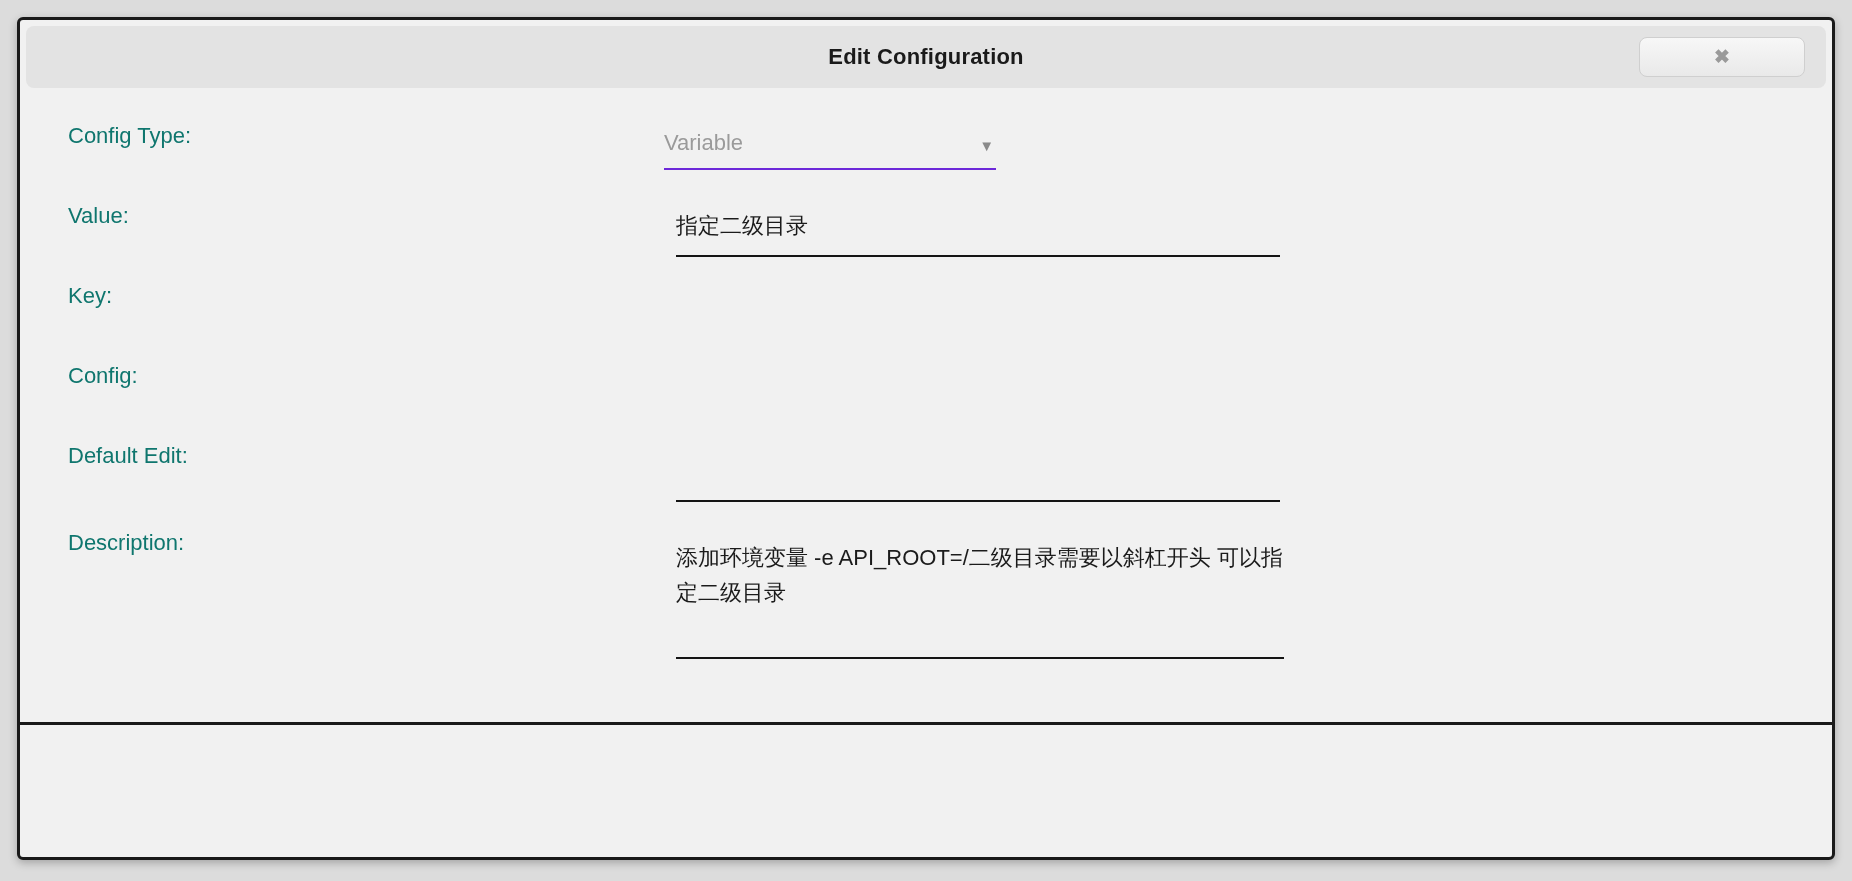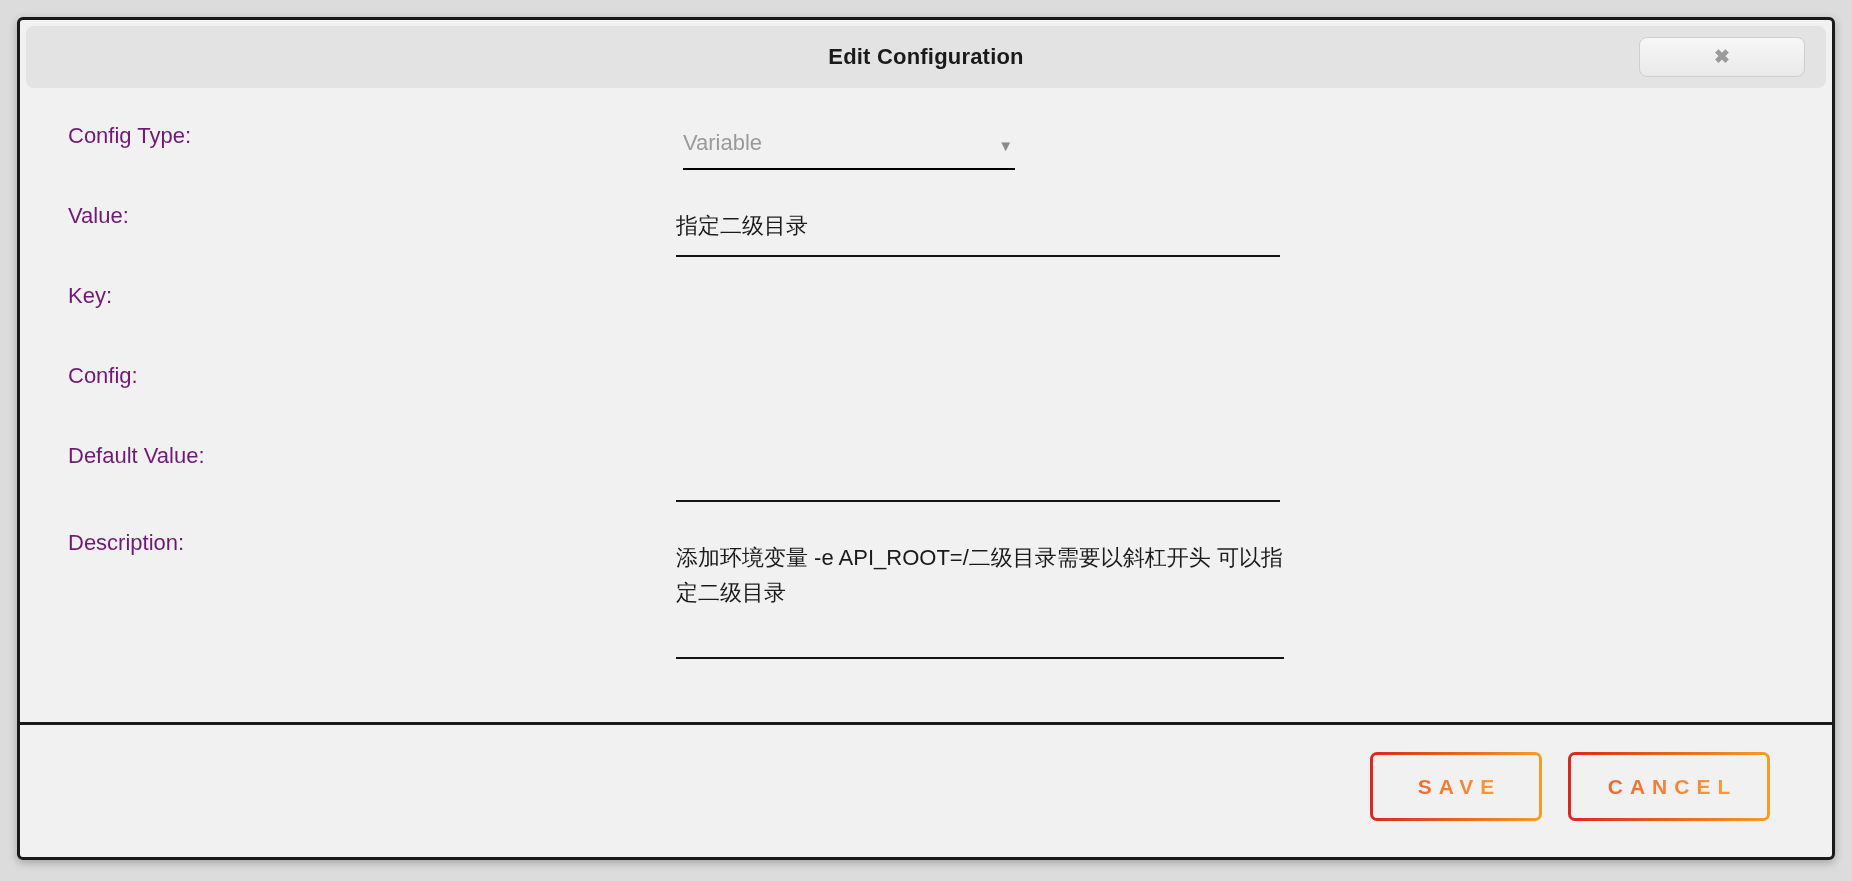--- a/index.html
+++ b/index.html
@@ -33,38 +33,38 @@
     position:absolute; right:21px; top:11px;
     width:166px; height:40px;
     border:1px solid #cfcfcf; border-radius:8px;
     background:linear-gradient(#f7f7f7,#e9e9e9);
     color:#9a9a9a; font-size:19px; font-weight:bold;
     text-align:center; line-height:38px;
     cursor:pointer;
   }
   .form-label {
     position:absolute; left:48px;
-    font-size:22px; color:#701a75; line-height:26px;
+    font-size:22px; color:#0f766e; line-height:26px;
     white-space:nowrap;
   }
   .field {
     position:absolute; left:656px; width:604px;
     border-bottom:2px solid #141414;
   }
   .field input {
     width:100%; height:100%;
     border:0; outline:none; background:transparent;
     font-family:"Liberation Sans", sans-serif;
     font-size:22px; color:#1b1b1b;
     padding:0 0 8px 0;
     display:block;
   }
   .select-display {
-    position:absolute; left:663px; width:332px; height:53px;
-    border-bottom:2px solid #000000;
+    position:absolute; left:644px; width:332px; height:53px;
+    border-bottom:2px solid #6d28d9;
     cursor:pointer;
   }
   .select-value {
     position:absolute; left:0; bottom:12px;
     font-size:22px; color:#9a9a9a;
   }
   .select-arrow {
     position:absolute; right:2px; bottom:14px;
     font-size:15px; color:#8a8a8a;
   }
@@ -127,38 +127,28 @@
 
     <div class="form-label" style="top:183px;">Value:</div>
     <div class="field" style="top:184px; height:53px;">
       <input type="text" value="指定二级目录" style="">
     </div>
 
     <div class="form-label" style="top:263px;">Key:</div>
 
     <div class="form-label" style="top:343px;">Config:</div>
 
-    <div class="form-label" style="top:423px;">Default Value:</div>
+    <div class="form-label" style="top:423px;">Default Edit:</div>
     <div class="field" style="top:429px; height:53px;">
       <input type="text" value="" style="">
     </div>
 
     <div class="form-label" style="top:510px;">Description:</div>
     <div class="textarea-field">
       <textarea style="">添加环境变量 -e API_ROOT=/二级目录需要以斜杠开头 可以指定二级目录</textarea>
     </div>
 
     <div class="footer-divider"></div>
 
-    <div class="grad-btn save-btn">
-      <div class="btn-inner">
-        <span class="btn-text">SAVE</span>
-      </div>
-    </div>
 
-    <div class="grad-btn cancel-btn">
-      <div class="btn-inner">
-        <span class="btn-text">CANCEL</span>
-      </div>
-    </div>
 
   </div>
 </div>
 
 </body></html>

